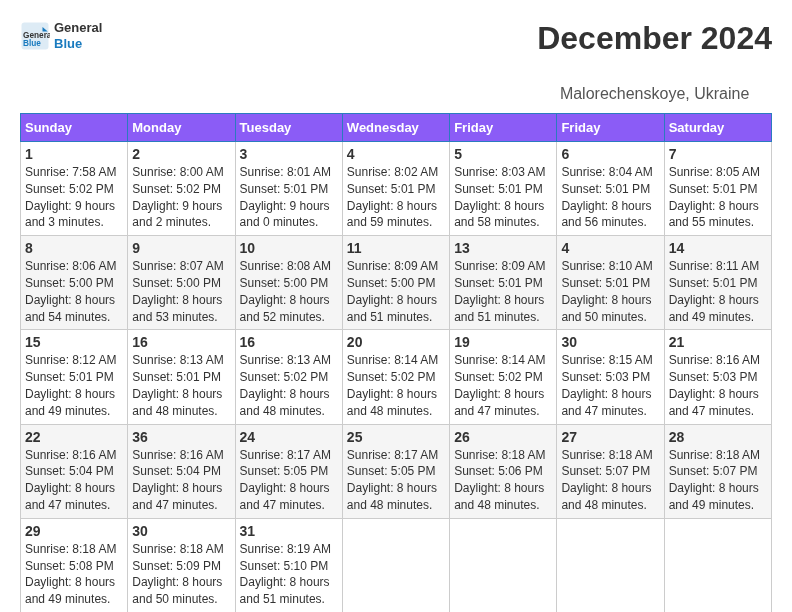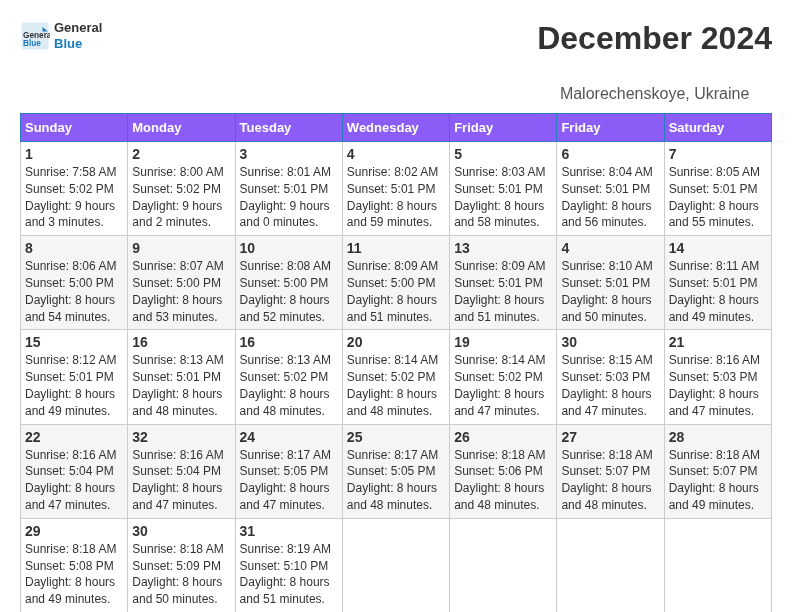--- a/index.html
+++ b/index.html
@@ -291,21 +291,21 @@
       <tr>
         <td>
         <span class="day-number">22</span>
         <div class="day-info">
           Sunrise: 8:16 AM<br>
           Sunset: 5:04 PM<br>
           Daylight: 8 hours and 47 minutes.
         </div>
       </td>
         <td>
-        <span class="day-number">32</span>
+        <span class="day-number">36</span>
         <div class="day-info">
           Sunrise: 8:16 AM<br>
           Sunset: 5:04 PM<br>
           Daylight: 8 hours and 47 minutes.
         </div>
       </td>
         <td>
         <span class="day-number">24</span>
         <div class="day-info">
           Sunrise: 8:17 AM<br>

